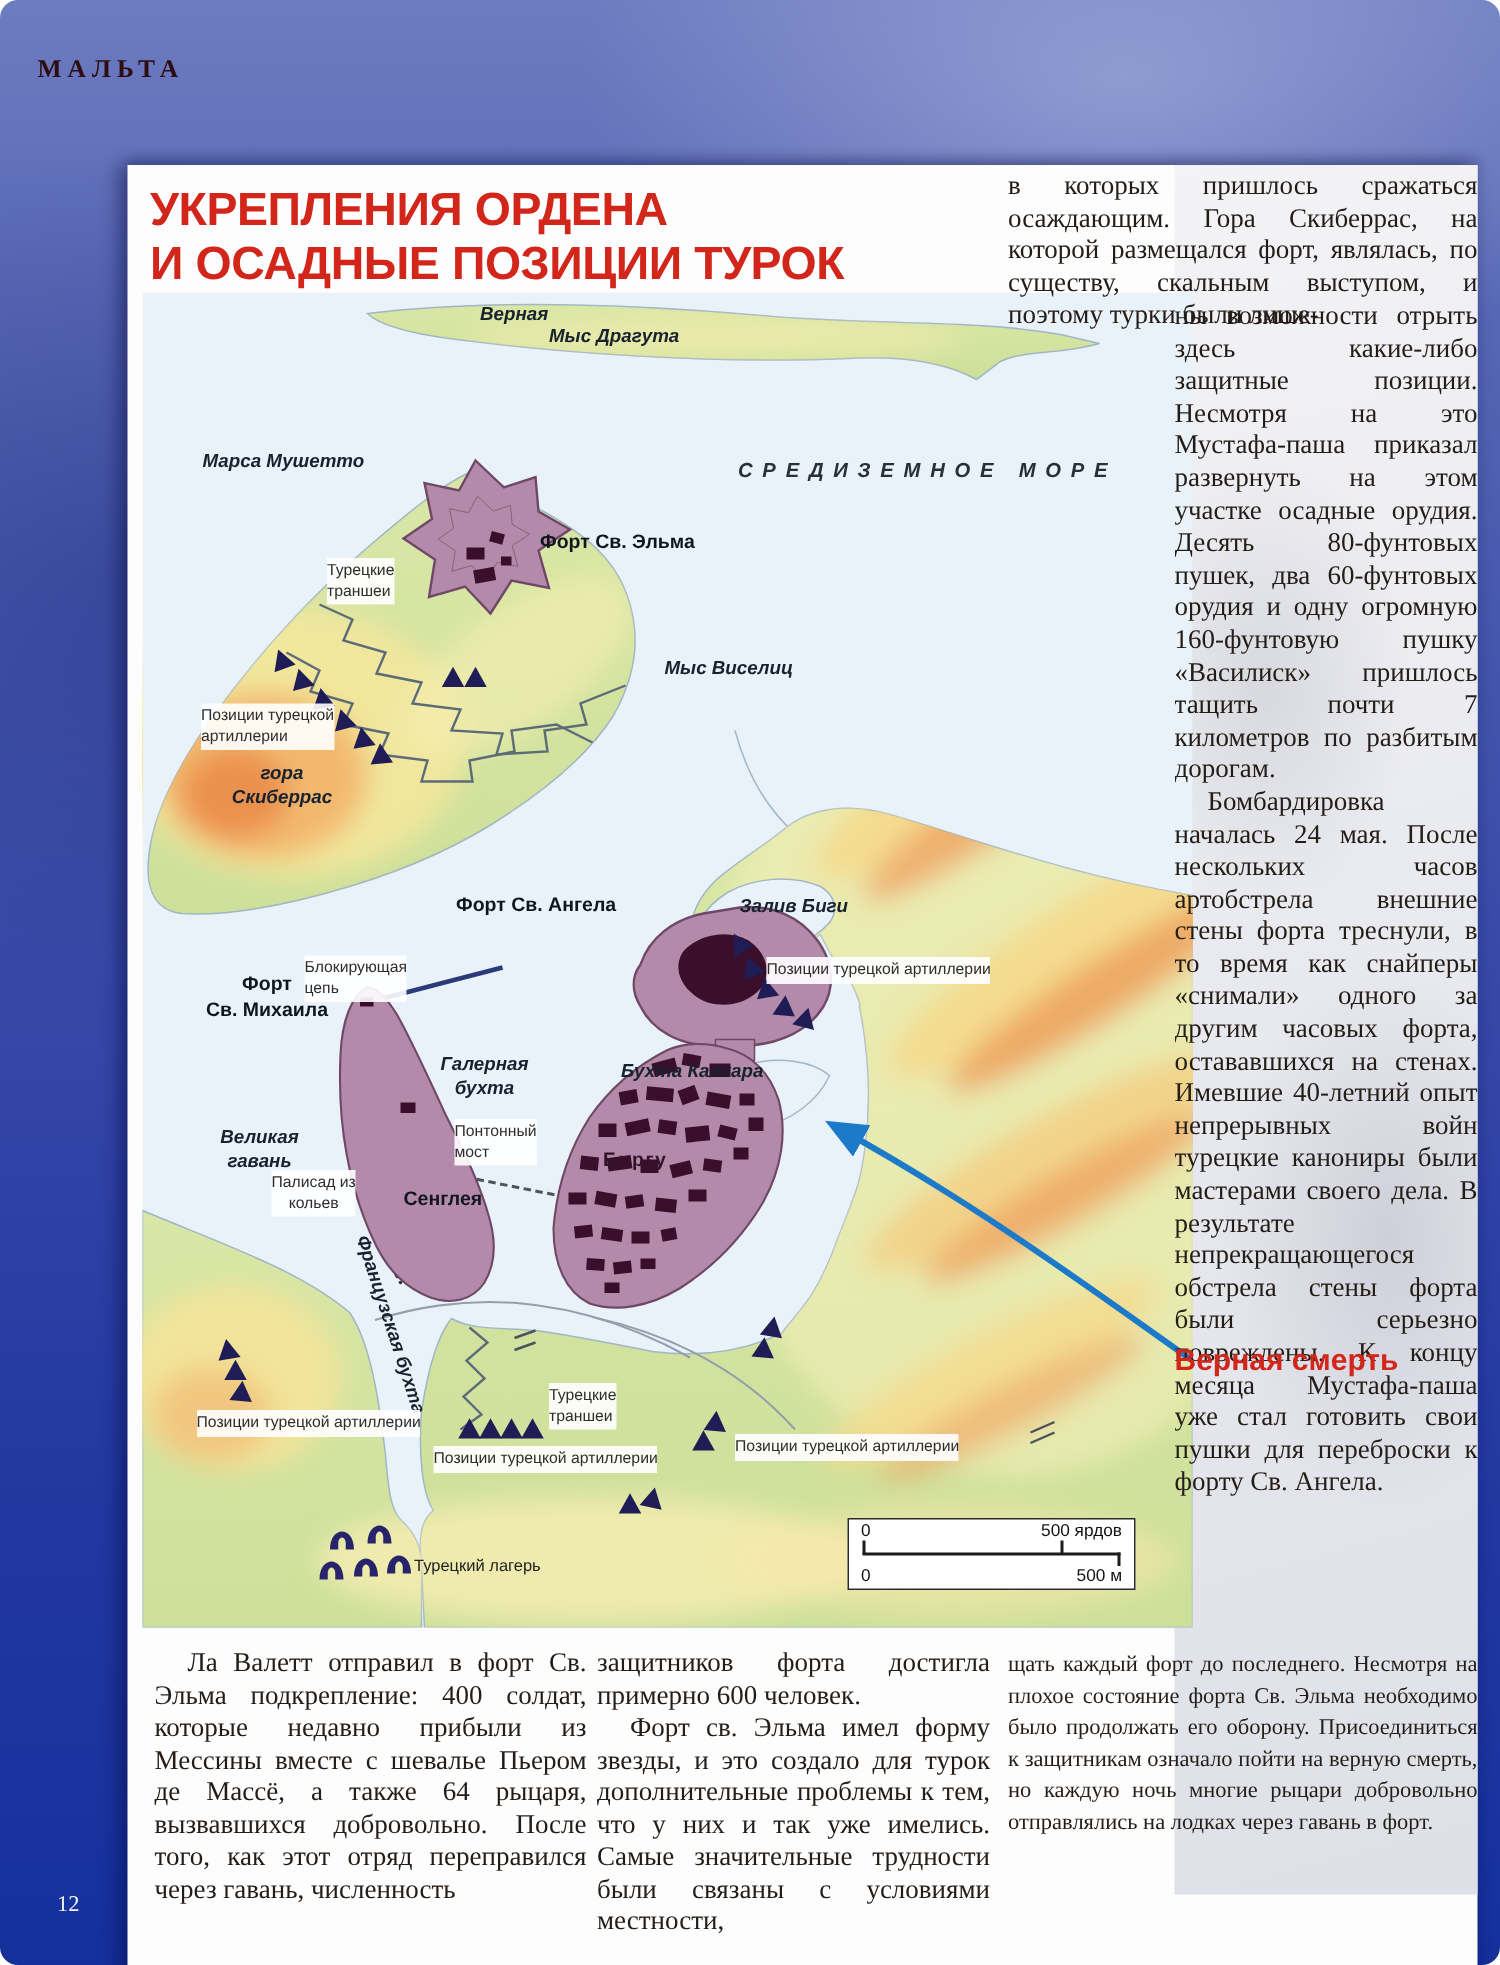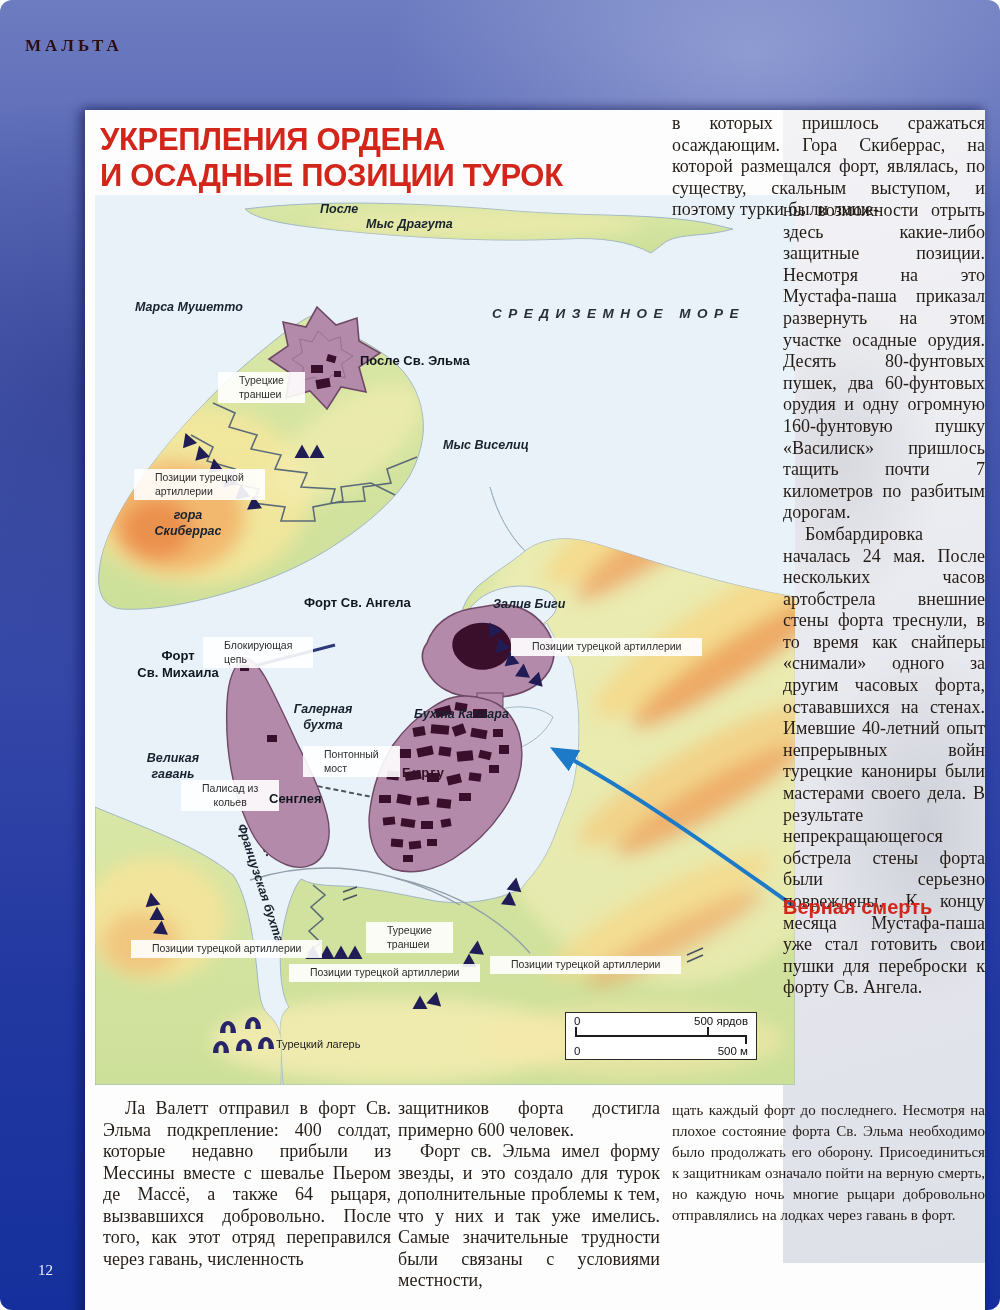--- a/index.html
+++ b/index.html
@@ -25,21 +25,21 @@
   .serif{font-family:"Liberation Serif",serif;font-size:18px;line-height:21.5px;
     text-align:justify;color:#241c16;position:absolute;}
   .serif p{margin:0;}
   .narrow{width:202px;left:698px;line-height:21.6px;}
   .indent{text-indent:22px;}
   .subhead{position:absolute;left:698px;top:786px;color:#d3261b;font-weight:bold;font-size:20px;}
   
   .lbl{position:absolute;white-space:pre-line;}
   .lbl-geo{font-style:italic;font-weight:bold;font-size:12.5px;color:#17222f;line-height:1.25;}
   .lbl-fort{font-weight:bold;font-size:13px;color:#10161f;line-height:1.3;}
-  .lbl-box{font-size:10.5px;color:#2d2d2d;background:rgba(255,255,255,.9);padding:2px 21px;line-height:1.3;}
+  .lbl-box{font-size:10.5px;color:#2d2d2d;background:rgba(255,255,255,.9);padding:2px 0;line-height:1.3;}
   .lbl-sea{font-size:13.5px;font-style:italic;font-weight:600;letter-spacing:6.5px;color:#2a2f36;}
   .lbl-city{font-weight:bold;font-size:13px;color:#321226;letter-spacing:1px;}
   .lbl-plain{font-size:11px;color:#222;text-align:center;}
   .center{text-align:center;}
   .rot{transform:rotate(72deg);transform-origin:0 0;}
   
   #scalebar{position:absolute;left:480px;top:902px;width:190px;height:46px;background:#fff;
     border:1.5px solid #2b2b2b;font-size:11.5px;color:#111;}
   #scalebar .line{position:absolute;left:9px;right:9px;top:22px;border-top:2px solid #1c1c1c;}
   #scalebar .t1{position:absolute;left:9px;top:14px;width:2px;height:9px;background:#1c1c1c;}
@@ -237,25 +237,25 @@
         <use href="#tent" transform="translate(125,838)"></use>
         <use href="#tent" transform="translate(150,834)"></use>
         <use href="#tent" transform="translate(118,858)"></use>
         <use href="#tent" transform="translate(141,856)"></use>
         <use href="#tent" transform="translate(163,854)"></use>
       </g>
 
       <path d="M700,712 C640,670 560,610 462,556" fill="none" stroke="#1d7ac9" stroke-width="4" marker-end="url(#ah)"></path>
     </svg>
 
-    <div class="lbl lbl-geo" style="left:235px;top:92px">После</div>
+    <div class="lbl lbl-geo" style="left:235px;top:92px">Верная</div>
     <div class="lbl lbl-geo" style="left:281px;top:107px">Мыс Драгута</div>
     <div class="lbl lbl-geo" style="left:50px;top:190px">Марса Мушетто</div>
     <div class="lbl lbl-sea" style="left:407px;top:196px">СРЕДИЗЕМНОЕ МОРЕ</div>
-    <div class="lbl lbl-fort" style="left:275px;top:243px">После Св. Эльма</div>
+    <div class="lbl lbl-fort" style="left:275px;top:243px">Форт Св. Эльма</div>
     <div class="lbl lbl-box" style="left:133px;top:262px">Турецкие
 траншеи</div>
     <div class="lbl lbl-geo" style="left:358px;top:328px">Мыс Виселиц</div>
     <div class="lbl lbl-box" style="left:49px;top:359px">Позиции турецкой
 артиллерии</div>
     <div class="lbl lbl-geo center" style="left:58px;top:398px;width:90px">гора
 Скиберрас</div>
     <div class="lbl lbl-fort" style="left:219px;top:485px">Форт Св. Ангела</div>
     <div class="lbl lbl-geo" style="left:408px;top:487px">Залив Биги</div>
     <div class="lbl lbl-box" style="left:426px;top:528px">Позиции турецкой артиллерии</div>

